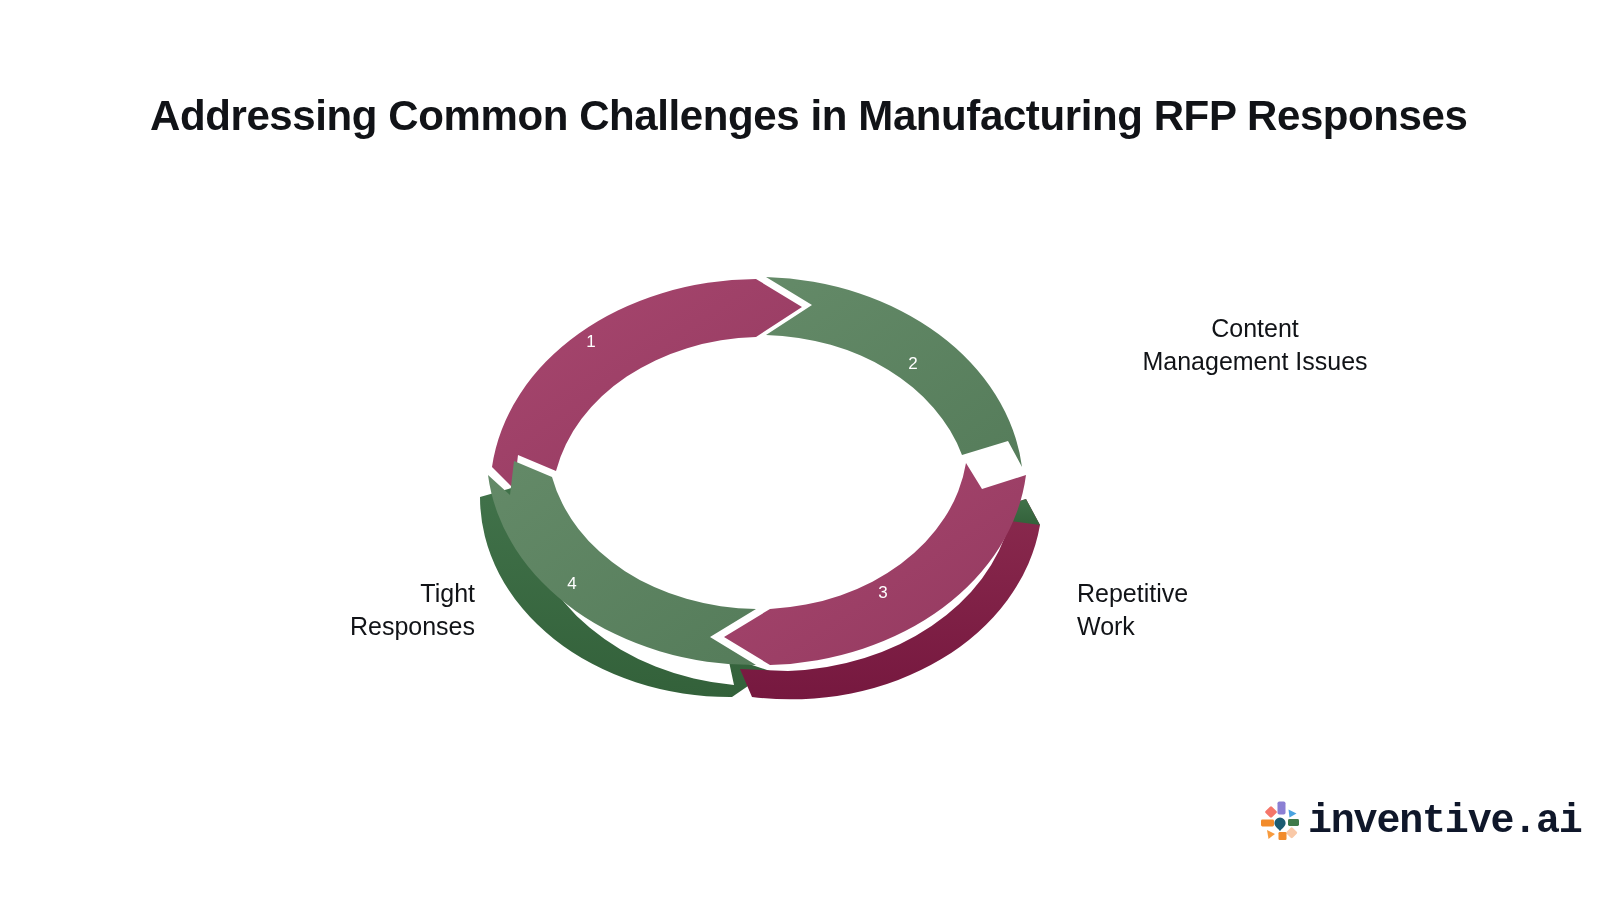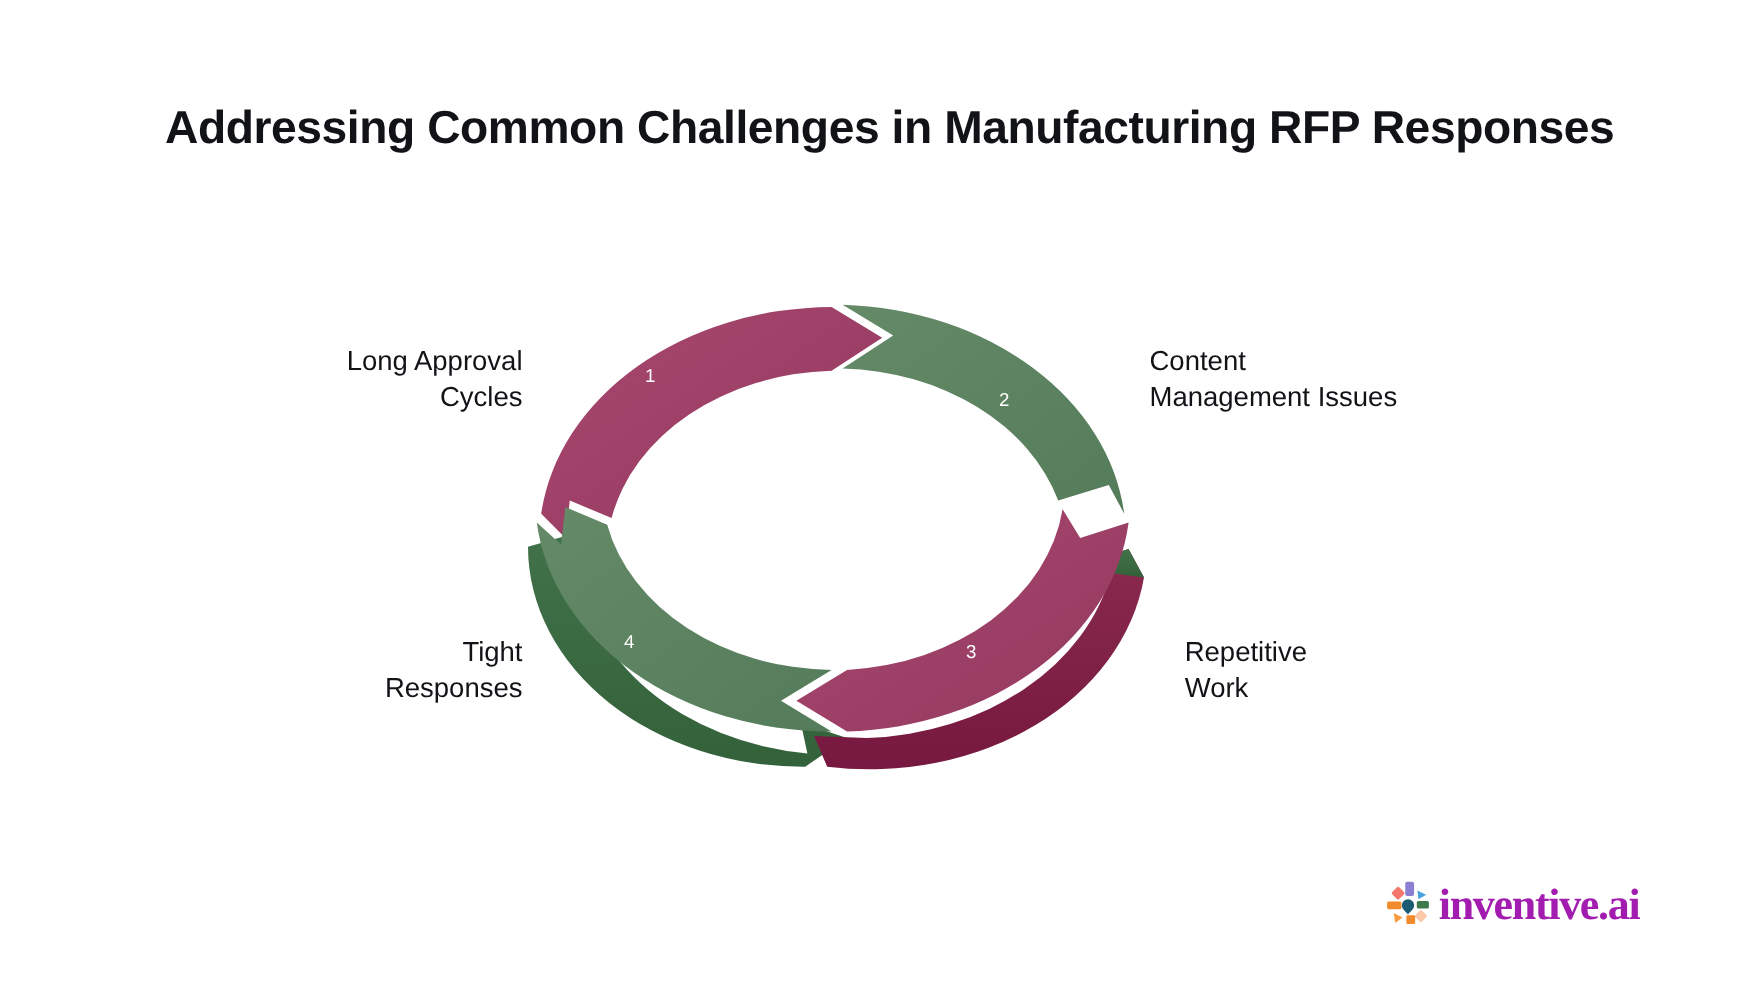--- a/index.html
+++ b/index.html
@@ -63,45 +63,45 @@
     font-size: 25px;
     line-height: 33px;
     color: #111317;
     font-weight: 400;
     white-space: pre-line;
   }
   .callout.left { text-align: right; }
   .callout.right { text-align: left; }
 
   #callout-0 { left: 160px; top: 312px; width: 315px; }
-  #callout-1 { left: 1045px; top: 312px; width: 420px; }
+  #callout-1 { left: 1045px; top: 312px; width: 420px; text-align: center; }
   #callout-2 { left: 1045px; top: 577px; width: 420px; margin-left: 32px; }
   #callout-3 { left: 160px; top: 577px; width: 315px; }
 
   .brand {
     position: absolute;
     left: 1258px;
     top: 795px;
     height: 54px;
     display: flex;
     align-items: center;
     gap: 6px;
   }
   .brand-mark {
     width: 44px;
     height: 44px;
     flex: 0 0 44px;
     position: relative;
   }
   .brand-text {
-    font-family: Liberation Serif, serif;
+    font-family: Liberation Mono, monospace;
     font-size: 40px;
     font-weight: 700;
     letter-spacing: -1.2px;
-    color: #a21caf;
+    color: #0f172a;
     line-height: 1;
     white-space: nowrap;
   }
 </style>
 </head>
 <body>
 
 <div class="slide">
 
   <div class="page-title">Addressing Common Challenges in Manufacturing RFP Responses</div>
@@ -180,22 +180,20 @@
                  A 268 212 0 0 1 18 220 Z"></path>
 
         <text class="seg-number" x="121" y="88">1</text>
         <text class="seg-number" x="443" y="110">2</text>
         <text class="seg-number" x="413" y="339">3</text>
         <text class="seg-number" x="102" y="330">4</text>
       </g>
     </svg>
   </div>
 
-  <div class="callout left" id="callout-0">Long Approval
-Cycles</div>
 
   <div class="callout right" id="callout-1">Content
 Management Issues</div>
 
   <div class="callout right" id="callout-2">Repetitive
 Work</div>
 
   <div class="callout left" id="callout-3">Tight
 Responses</div>
 

